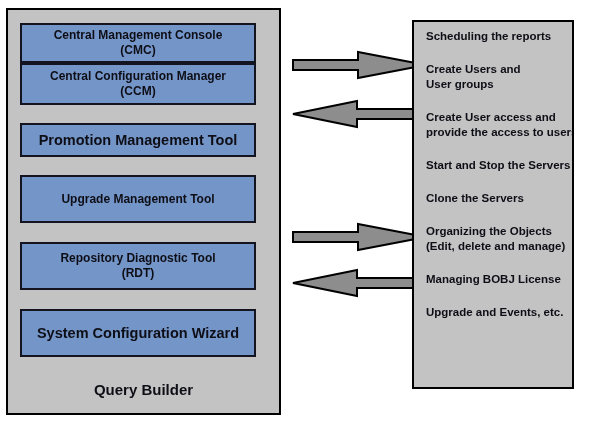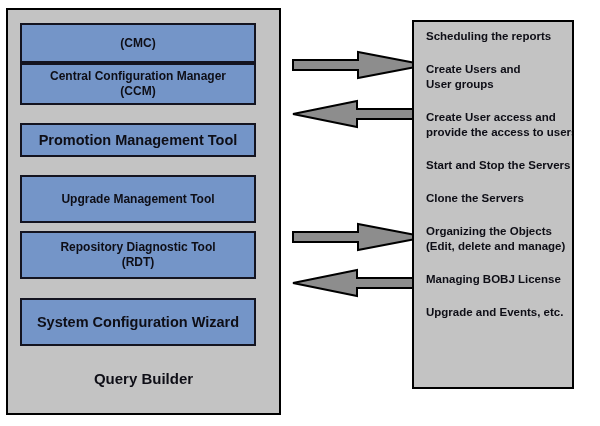--- a/index.html
+++ b/index.html
@@ -17,21 +17,21 @@
     border:2px solid #141420;box-sizing:border-box;
     display:flex;flex-direction:column;align-items:center;justify-content:center;
     text-align:center;color:var(--text-dark);font-weight:bold;
   }
   .tool-box .t{font-size:12px;line-height:15px;white-space:nowrap;}
   .tool-box.em .t{font-size:14.5px;line-height:17px;}
   .b1{height:40px;margin-top:13px;}
   .b2{height:42px;}
   .b3{height:34px;margin-top:18px;}
   .b4{height:48px;margin-top:18px;}
-  .b5{height:48px;margin-top:8px;}
+  .b5{height:48px;margin-top:19px;}
   .b6{height:48px;margin-top:19px;}
   .query-label{
     text-align:center;font-size:15px;font-weight:bold;color:var(--text-dark);margin-top:24px;
   }
   .right-panel{
     position:absolute;left:412px;top:20px;width:162px;height:369px;
     background:var(--panel-gray);border:2px solid var(--line-black);box-sizing:border-box;
     padding:7px 1px 0 12px;overflow:hidden;
   }
   .r-item{margin-bottom:18px;}
@@ -46,20 +46,21 @@
   .a4{left:291px;top:268px;}
 </style>
 </head>
 <body>
 
 <div class="canvas" style="--panel-gray: #c3c3c3; --box-blue: #7495c8; --arrow-gray: #8d8d8d; --line-black: #000000; --text-dark: #0e0e16;">
 
   <div class="left-panel">
     <div id="boxes-container">
         <div class="tool-box b1">
+          <div class="t">Central Management Console</div>
           <div class="t">(CMC)</div>
         </div>
         <div class="tool-box b2">
           <div class="t">Central Configuration Manager</div>
           <div class="t">(CCM)</div>
         </div>
         <div class="tool-box b3 em">
           <div class="t">Promotion Management Tool</div>
         </div>
         <div class="tool-box b4">

